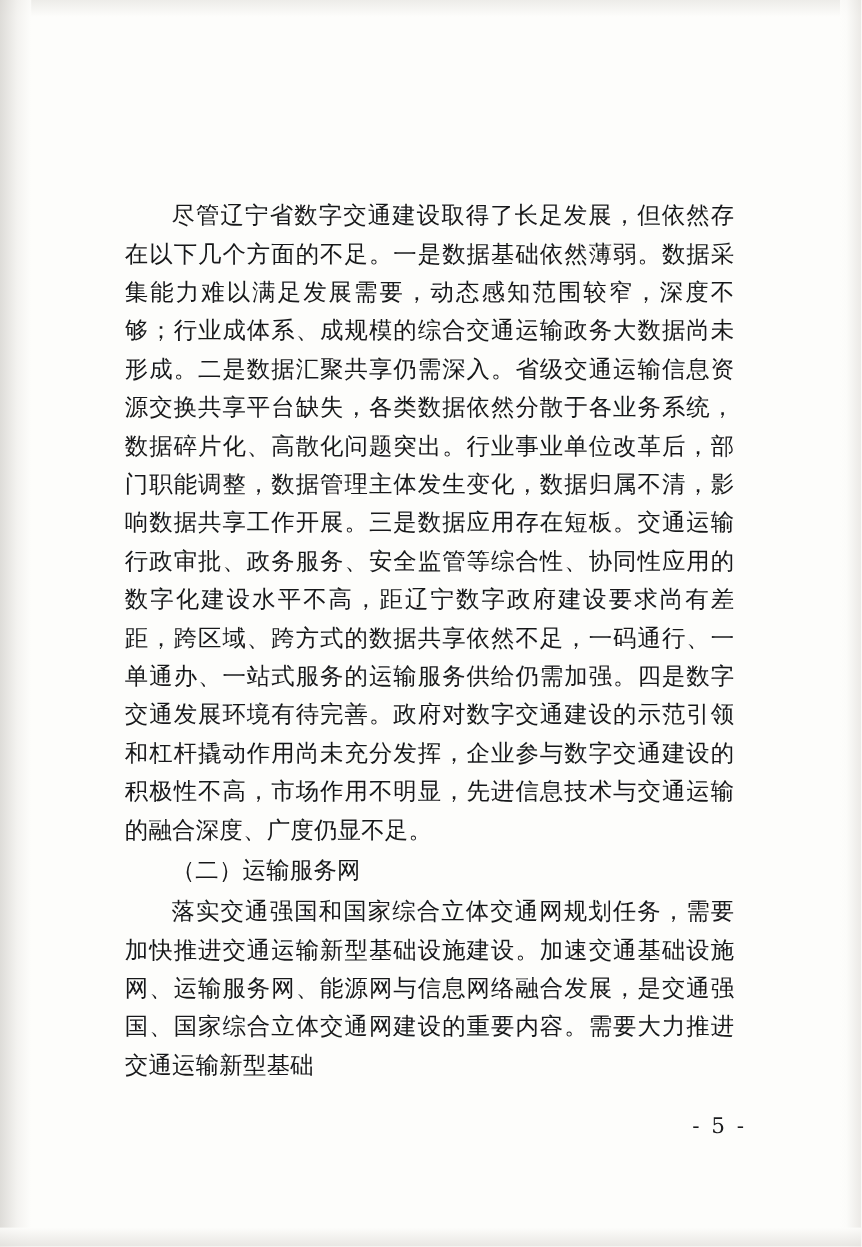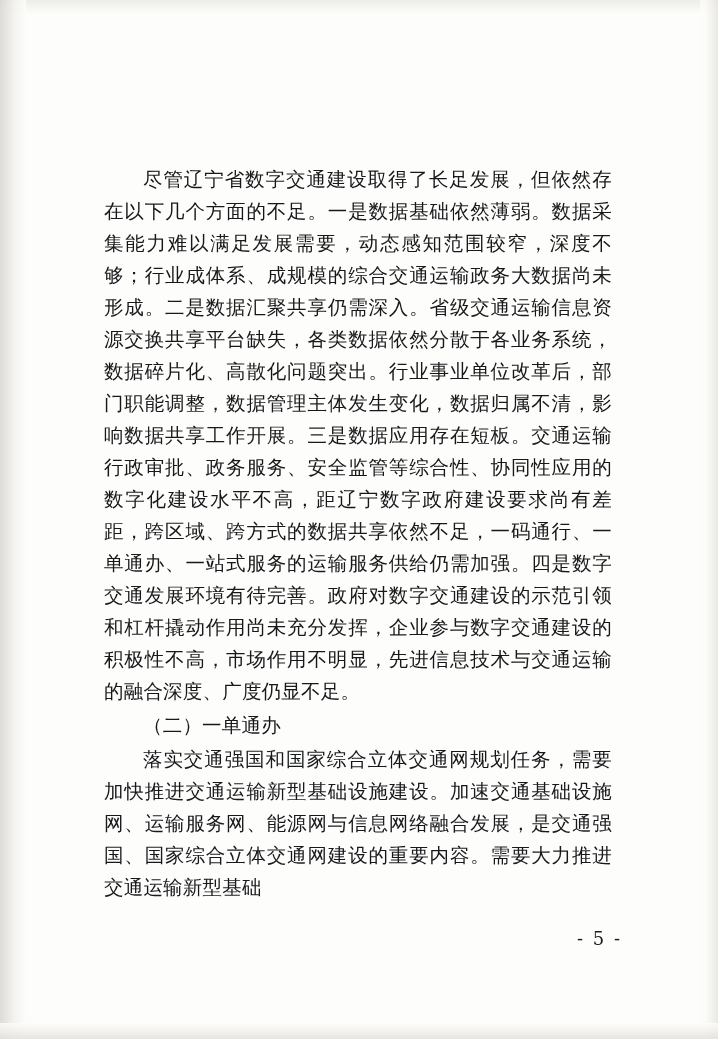--- a/index.html
+++ b/index.html
@@ -80,18 +80,18 @@
 <body>
 
 <div class="page">
   <div class="scan-edge-top"></div>
   <div class="scan-edge-left"></div>
   <div class="scan-edge-right"></div>
   <div class="scan-edge-bottom"></div>
 
   <div class="content">
     <p class="para">尽管辽宁省数字交通建设取得了长足发展，但依然存在以下几个方面的不足。一是数据基础依然薄弱。数据采集能力难以满足发展需要，动态感知范围较窄，深度不够；行业成体系、成规模的综合交通运输政务大数据尚未形成。二是数据汇聚共享仍需深入。省级交通运输信息资源交换共享平台缺失，各类数据依然分散于各业务系统，数据碎片化、高散化问题突出。行业事业单位改革后，部门职能调整，数据管理主体发生变化，数据归属不清，影响数据共享工作开展。三是数据应用存在短板。交通运输行政审批、政务服务、安全监管等综合性、协同性应用的数字化建设水平不高，距辽宁数字政府建设要求尚有差距，跨区域、跨方式的数据共享依然不足，一码通行、一单通办、一站式服务的运输服务供给仍需加强。四是数字交通发展环境有待完善。政府对数字交通建设的示范引领和杠杆撬动作用尚未充分发挥，企业参与数字交通建设的积极性不高，市场作用不明显，先进信息技术与交通运输的融合深度、广度仍显不足。</p>
-    <p class="para heading">（二）一单通办</p>
+    <p class="para heading">（二）运输服务网</p>
     <p class="para">落实交通强国和国家综合立体交通网规划任务，需要加快推进交通运输新型基础设施建设。加速交通基础设施网、运输服务网、能源网与信息网络融合发展，是交通强国、国家综合立体交通网建设的重要内容。需要大力推进交通运输新型基础</p>
   </div>
 
   <div class="page-number">- 5 -</div>
 </div>
 
 </body></html>

